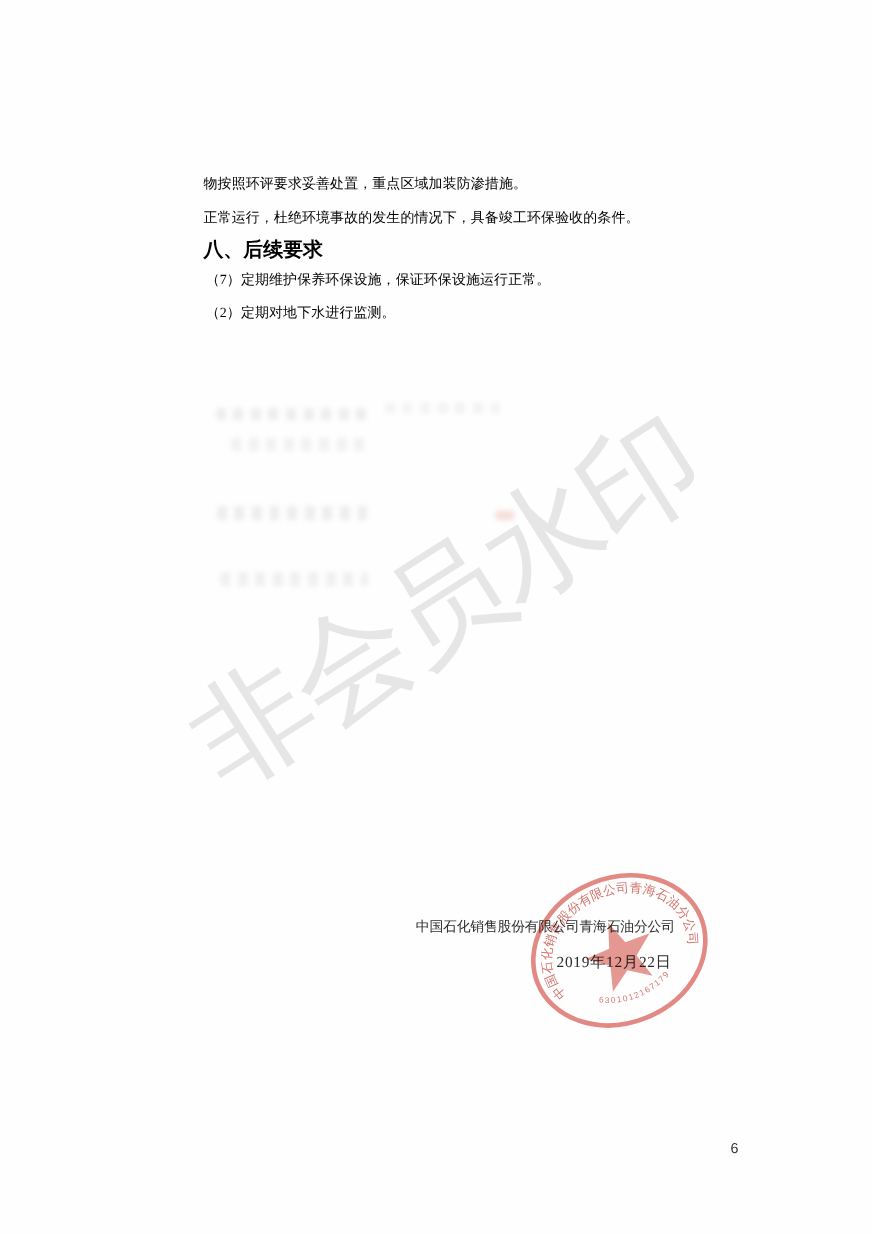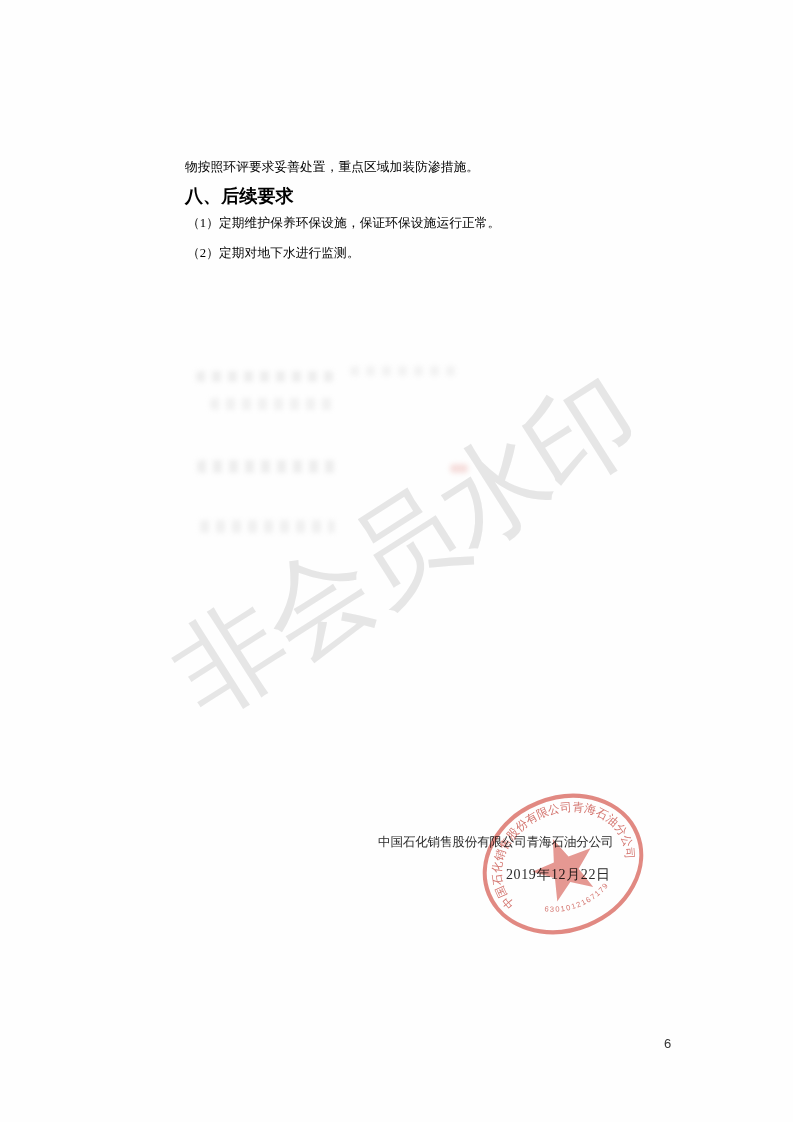--- a/index.html
+++ b/index.html
@@ -108,22 +108,23 @@
 
   <div class="smudge" style="left:196px; top:371px; width:138px; height:11px;"></div>
   <div class="smudge" style="left:350px; top:366px; width:110px; height:10px; opacity:0.3;"></div>
   <div class="smudge" style="left:210px; top:398px; width:128px; height:12px; opacity:0.35;"></div>
   <div class="smudge" style="left:197px; top:460px; width:142px; height:13px;"></div>
   <div class="smudge" style="left:200px; top:520px; width:135px; height:13px; opacity:0.38;"></div>
   <div class="smudge red" style="left:450px; top:464px; width:18px; height:9px;"></div>
 
   <div class="textblock">
     <div class="line">物按照环评要求妥善处置，重点区域加装防渗措施。</div>
+    <div class="line">正常运行，杜绝环境事故的发生的情况下，具备竣工环保验收的条件。</div>
     <div class="line heading">八、后续要求</div>
-    <div class="line item">（1）定期维护保养环保设施，保证环保设施运行正常。</div>
+    <div class="line item">（7）定期维护保养环保设施，保证环保设施运行正常。</div>
     <div class="line item">（2）定期对地下水进行监测。</div>
   </div>
 
   <div class="company">中国石化销售股份有限公司青海石油分公司</div>
   <div class="date">2019年12月22日</div>
 
   <div class="stamp">
     <svg width="178" height="152" viewBox="-89 -76 178 152">
       <defs>
         <path id="sealTopArc" d="M -56 26 A 64 52 0 1 1 56 26" fill="none"></path>

